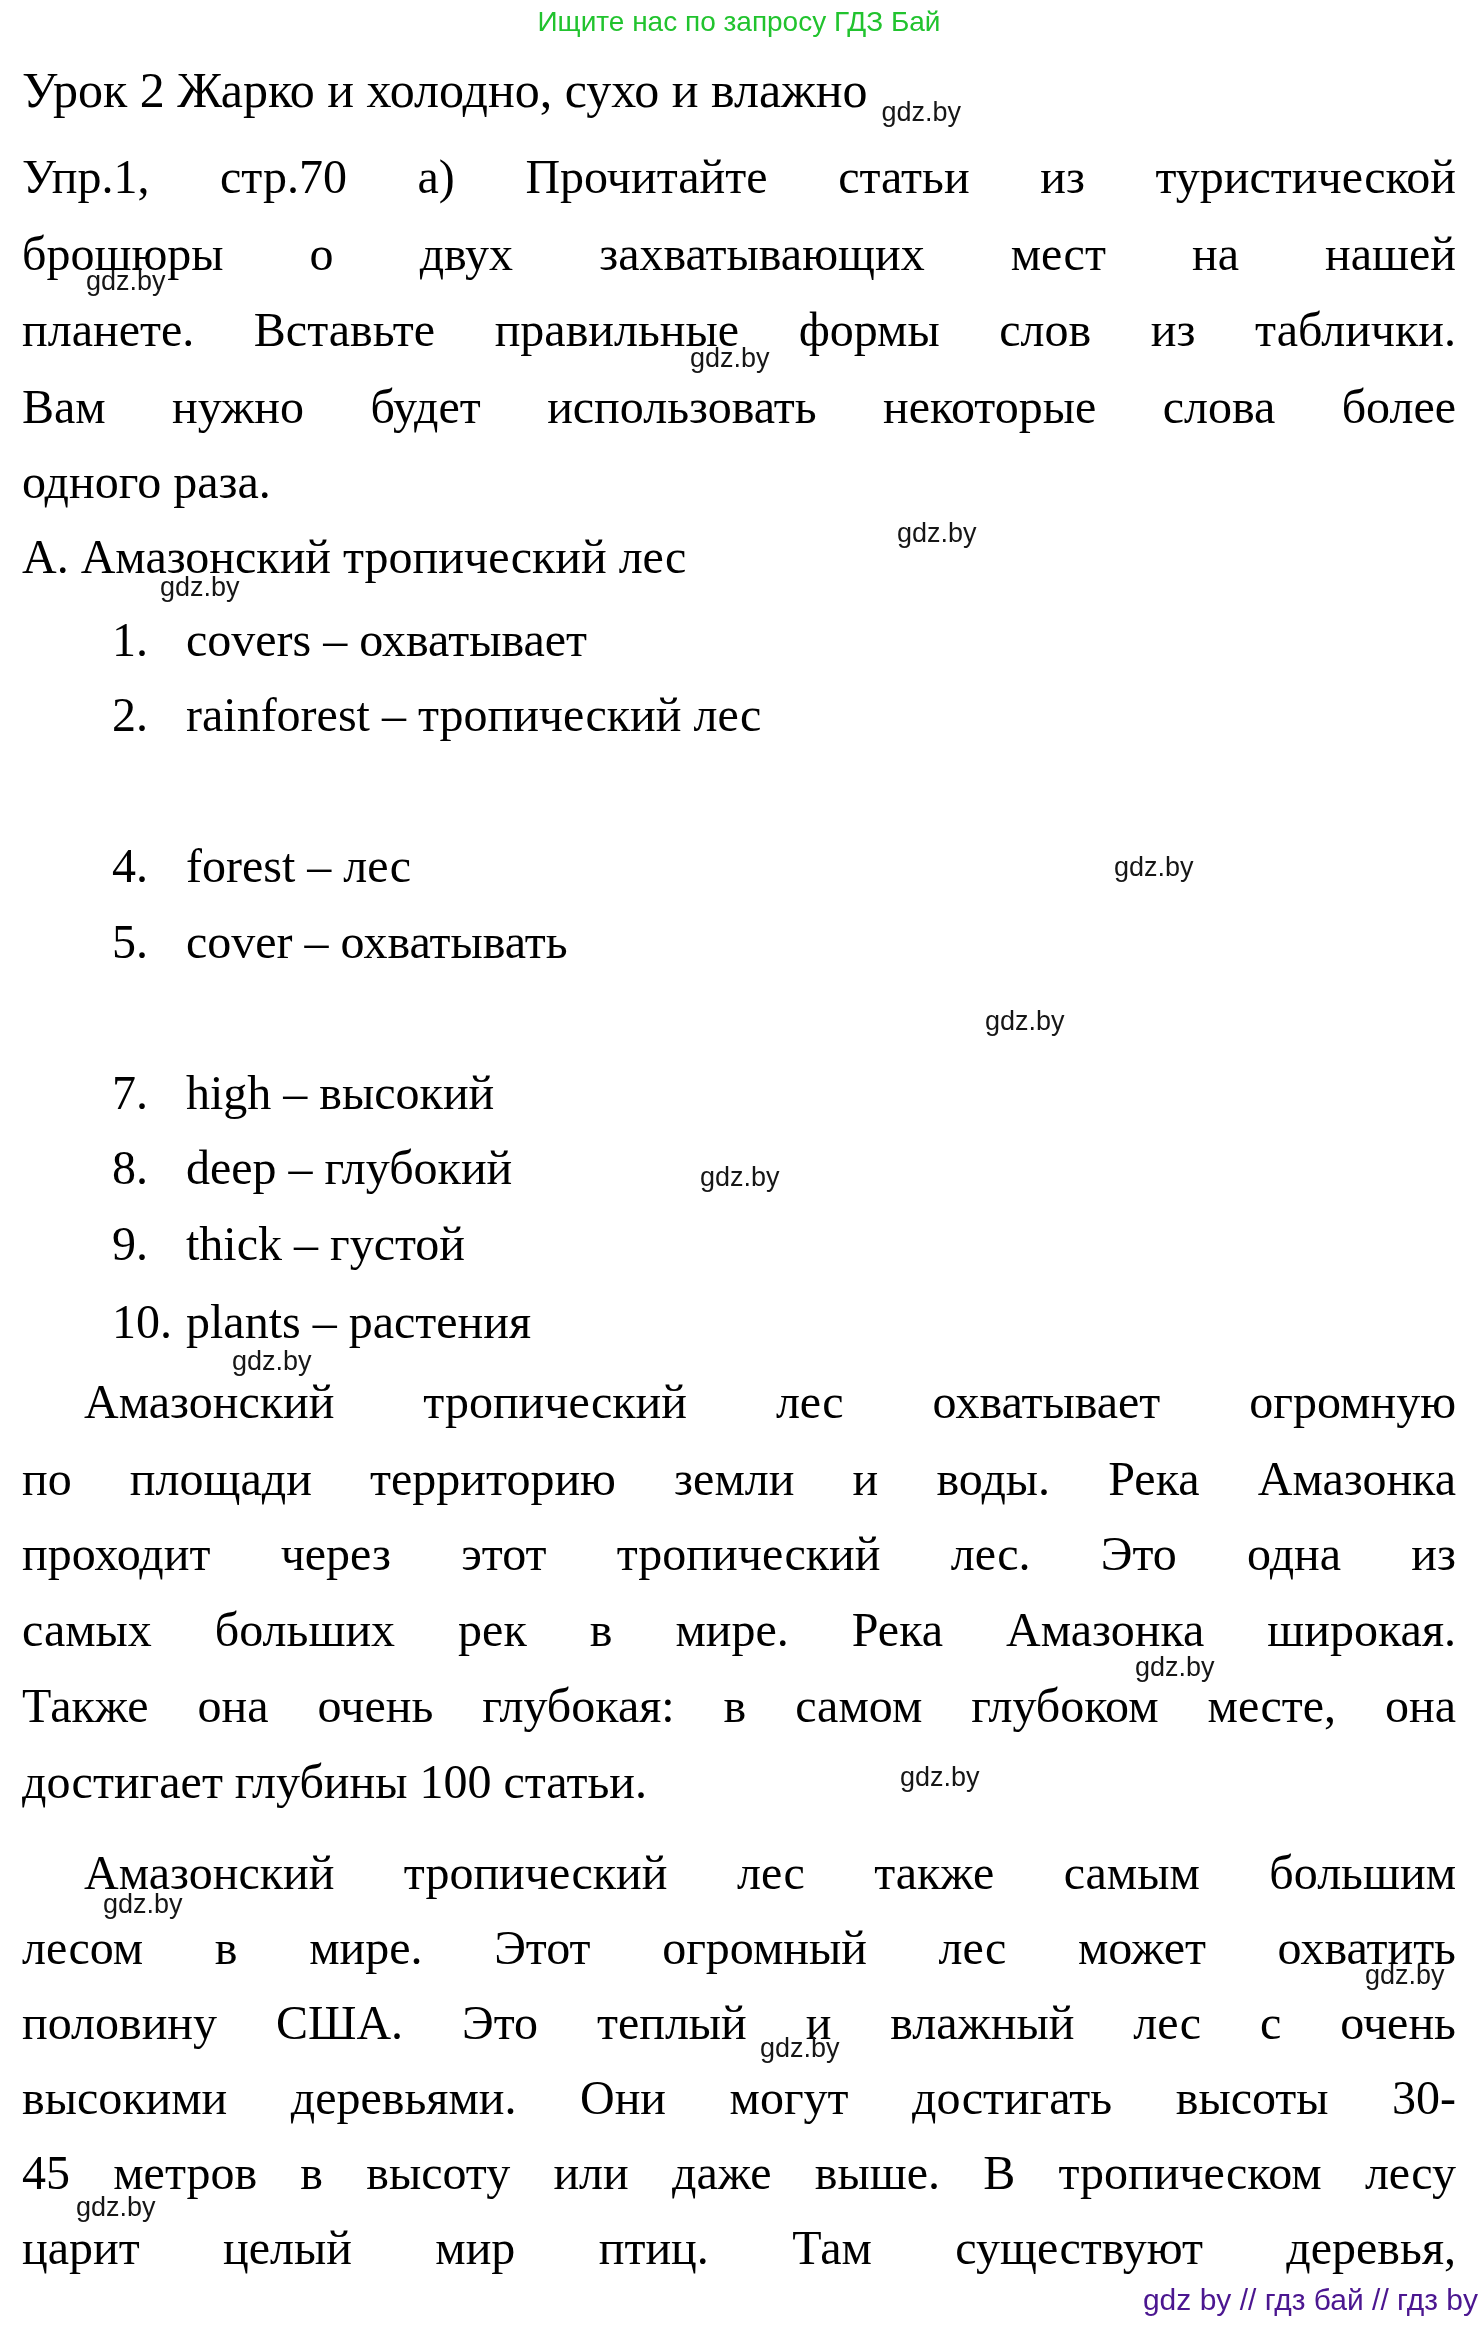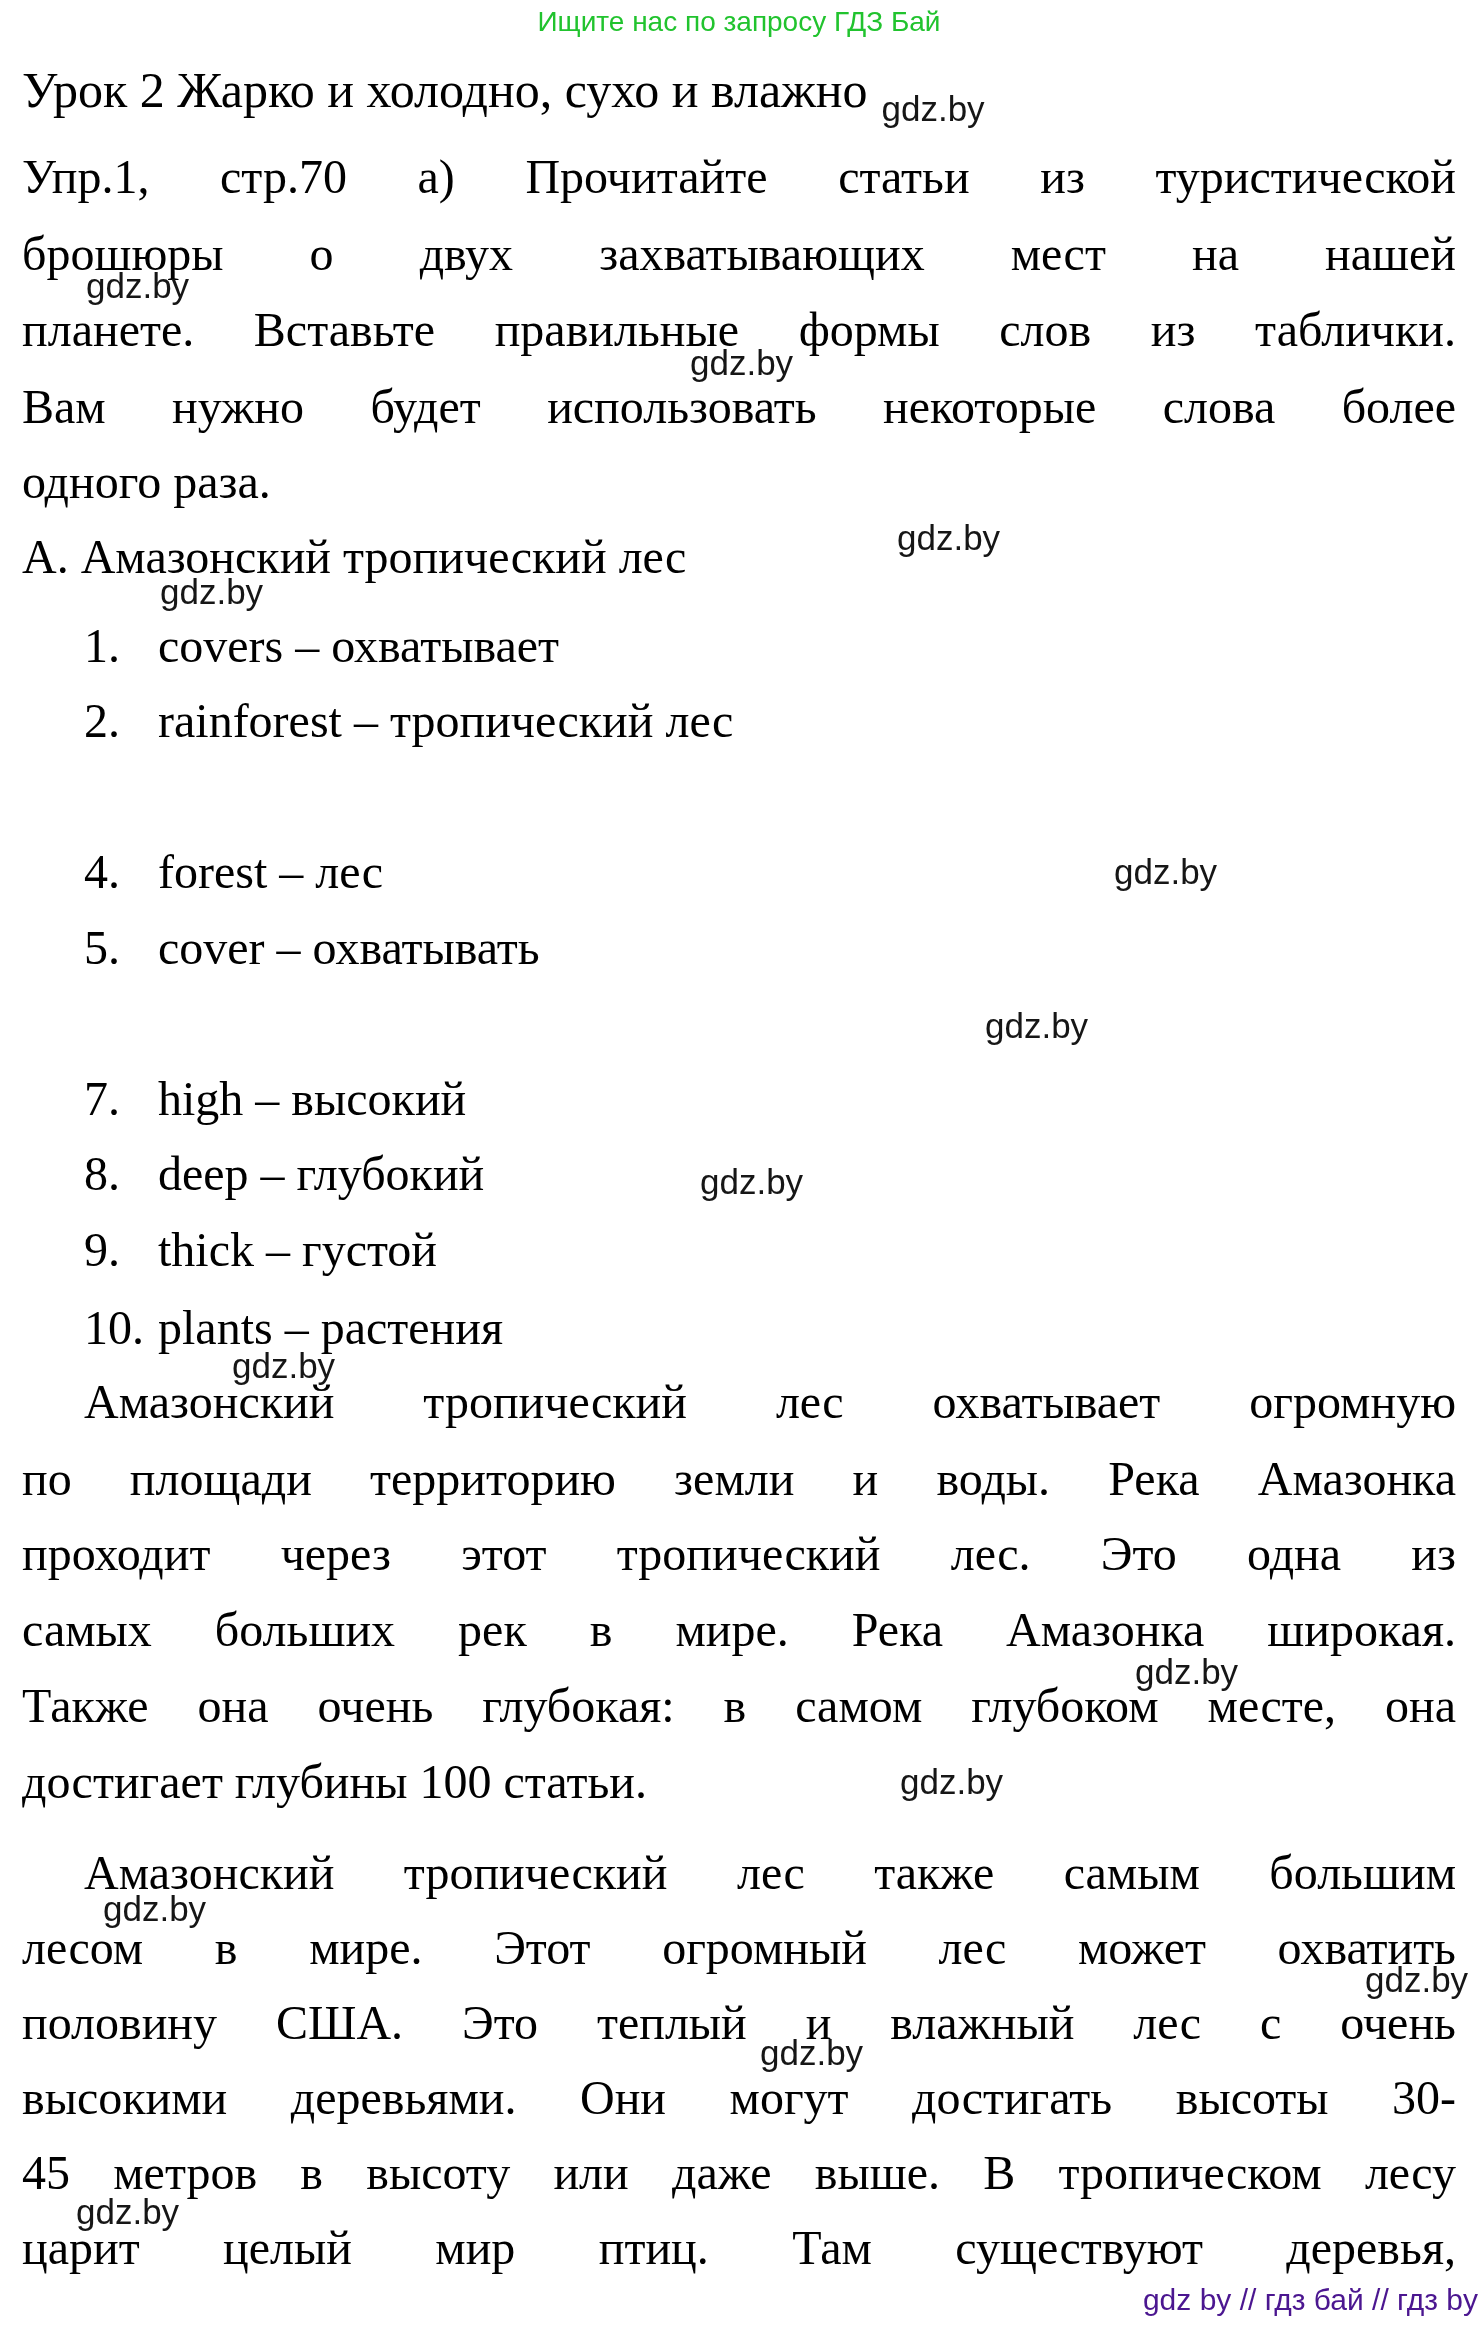--- a/index.html
+++ b/index.html
@@ -28,31 +28,30 @@
     line-height:60px;
     white-space:normal;
   }
   .title{font-size:50px;}
   .j{
     text-align:justify;
     text-align-last:justify;
   }
   .indent{text-indent:62px;}
   .list{
-    left:84px;
+    left:112px;
     width:1300px;
-    margin-top:6px;
   }
   .num{
     display:inline-block;
     min-width:74px;
   }
   .wm{
     font-family:"Liberation Sans", sans-serif;
-    font-size:35px;
+    font-size:27px;
     color:#161616;
   }
   .wm.abs{position:absolute;}
   .wm.sub{
     display:inline-block;
     vertical-align:-14px;
     margin-left:14px;
   }
   .footer{
     position:absolute;

